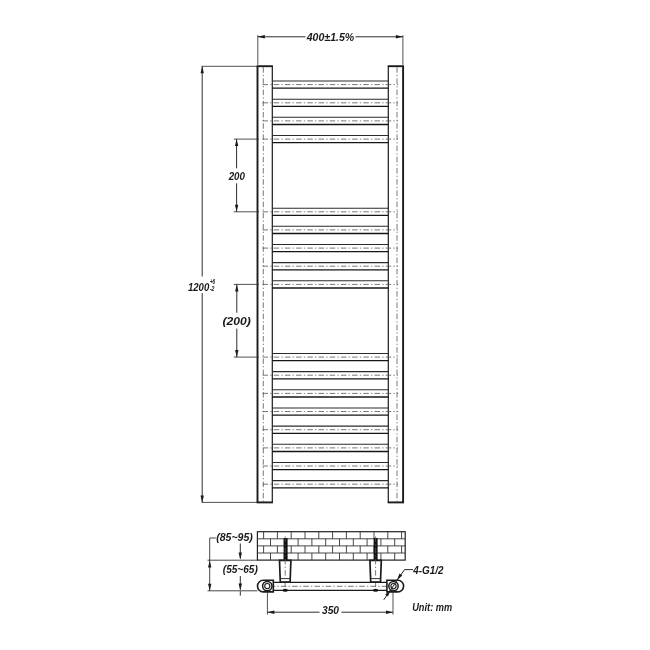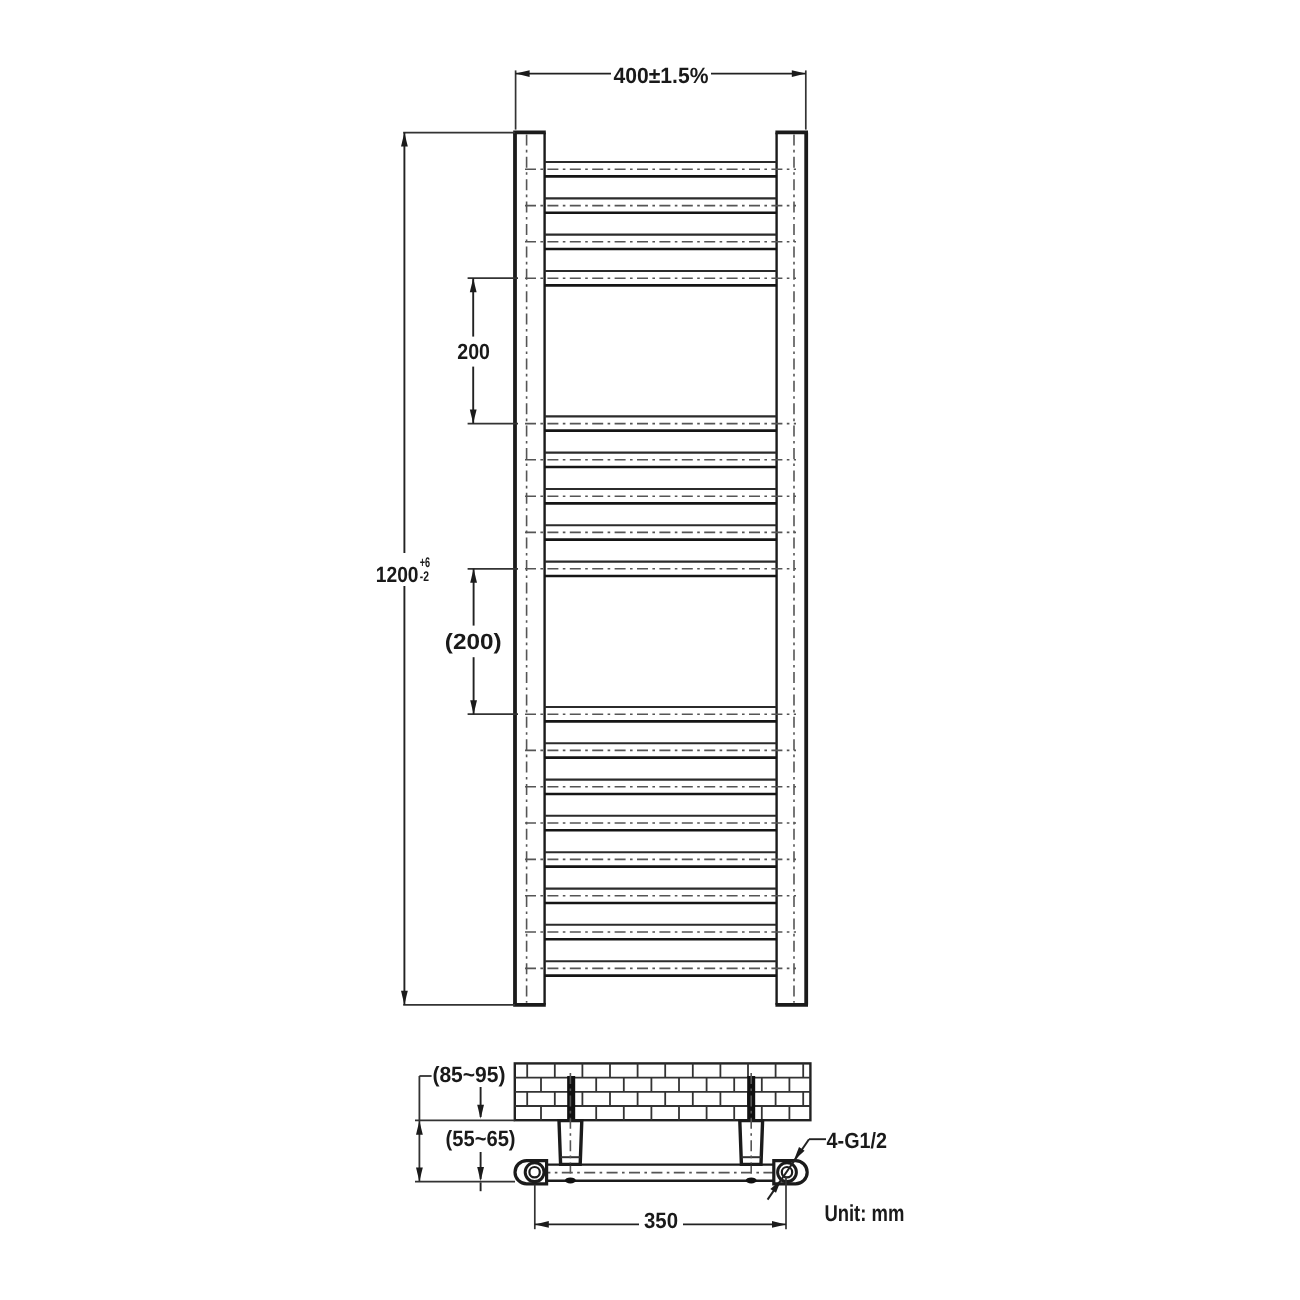--- a/index.html
+++ b/index.html
@@ -1,17 +1,17 @@
 <!DOCTYPE html>
 <html><head>
 <meta charset="utf-8">
 <title>Towel Rail Drawing</title>
 <style>
 html,body { margin:0; padding:0; background:#ffffff; }
-.page { position:relative; width:650px; height:650px; background:#ffffff; }
+.page { position:relative; width:650px; height:650px; background:#ffffff;font-style:italic; }
 text { font-family:"Liberation Sans", sans-serif; fill:#1a1a1a; }
 .t { font-size:11px; font-weight:700; }
 .ts { font-size:7px; font-weight:700; }
 .tu { font-size:11.5px; font-weight:700; }
 </style>
 </head>
 <body>
 <div class="page">
 <svg style="filter:blur(0.32px)" width="650" height="650" viewBox="0 0 650 650">
 <rect x="0" y="0" width="650" height="650" fill="#ffffff"></rect>

